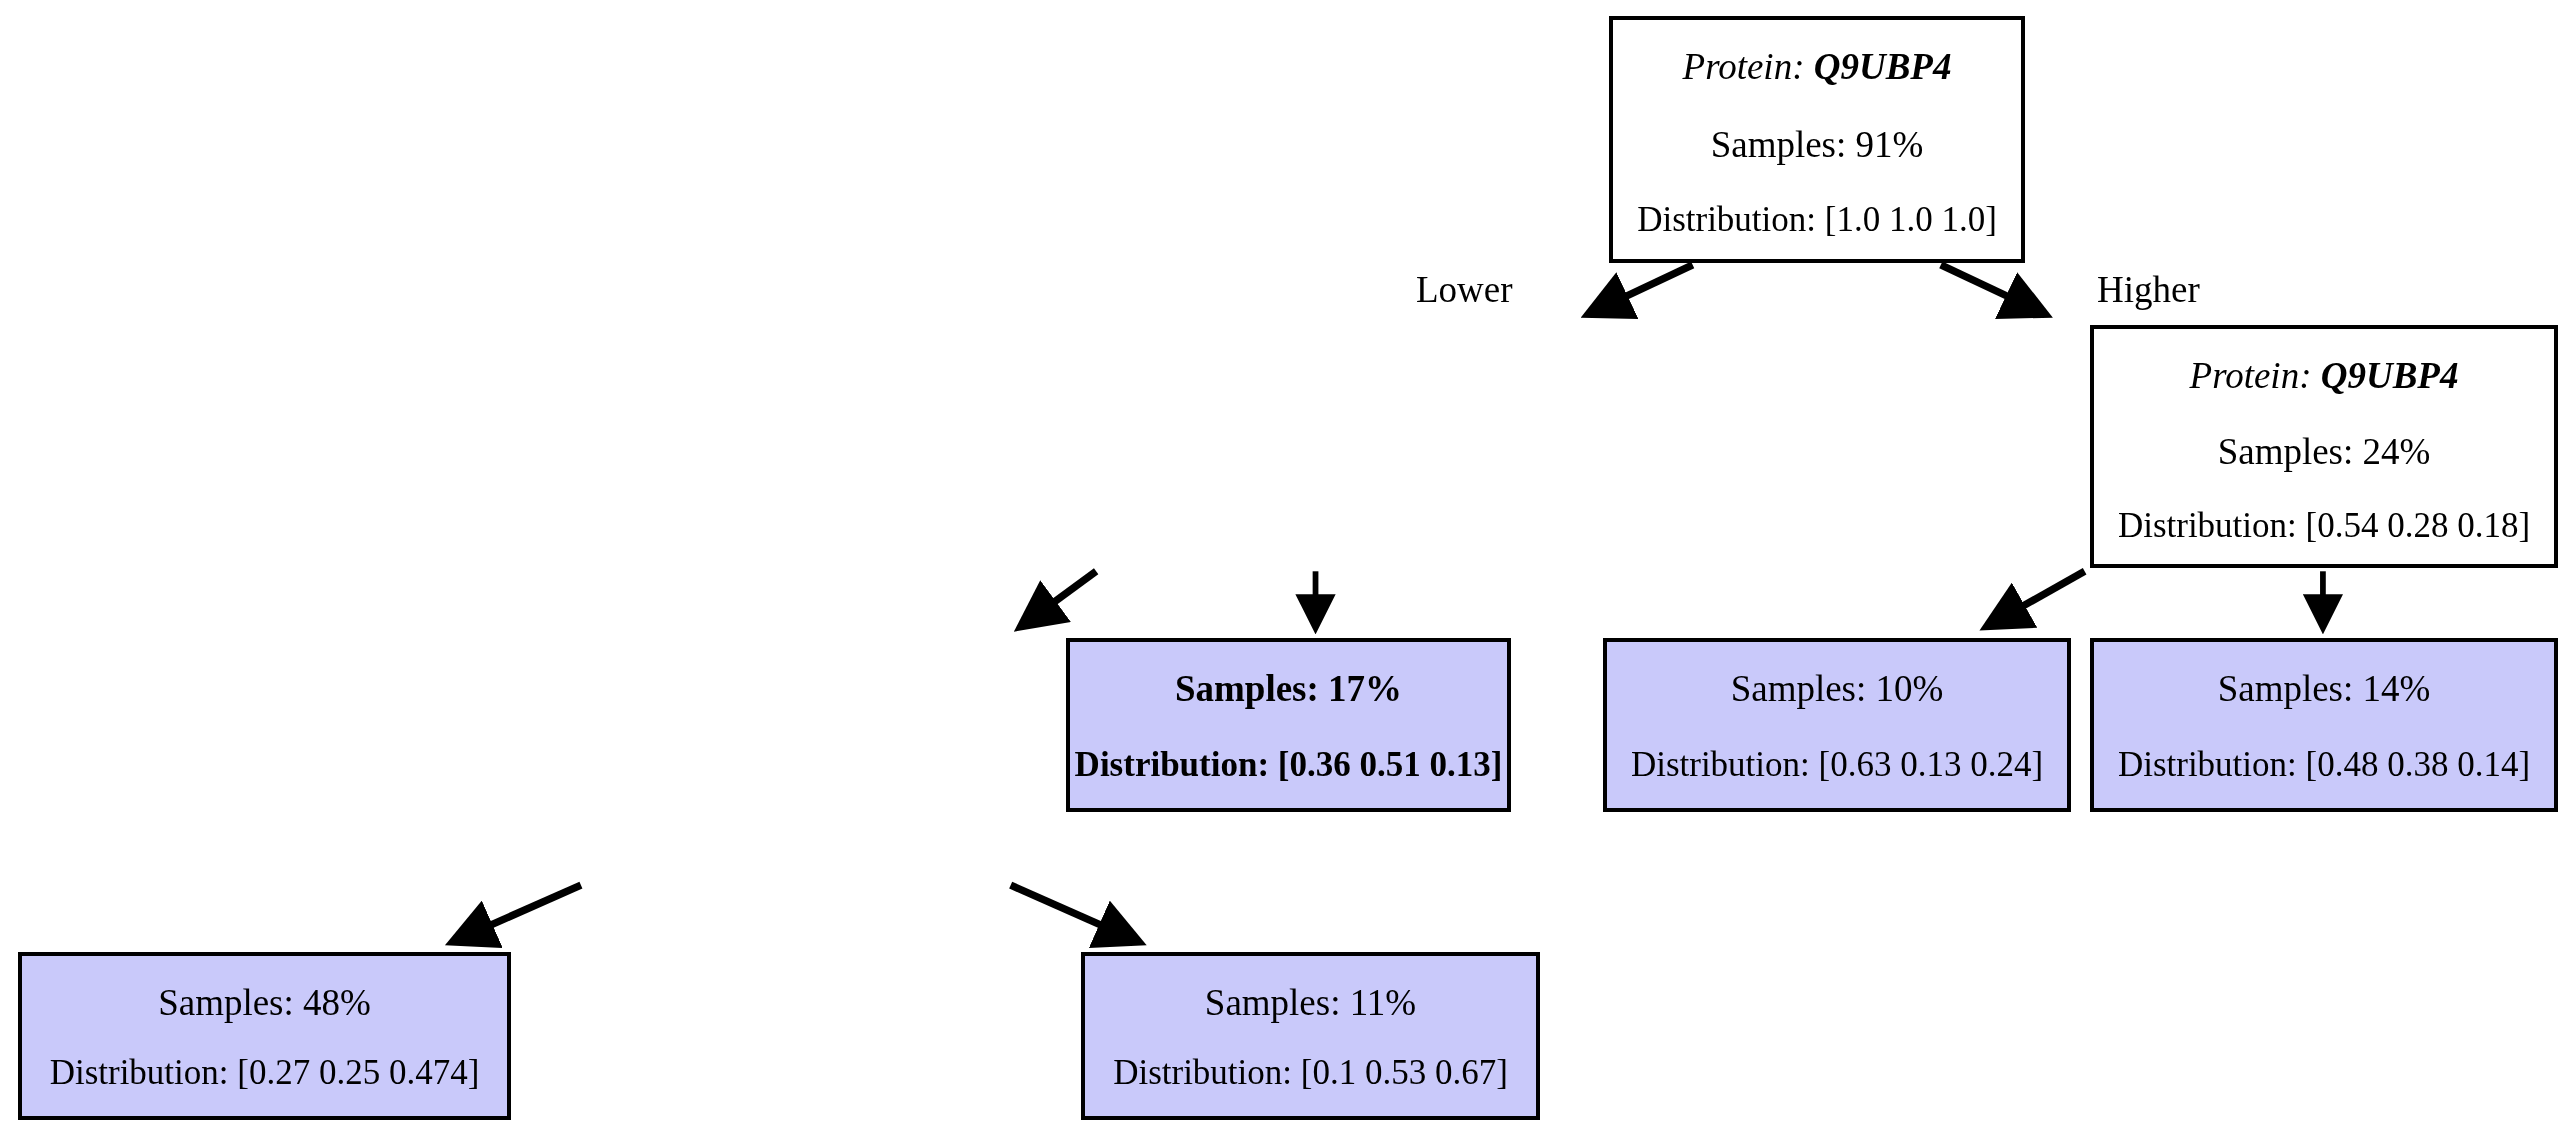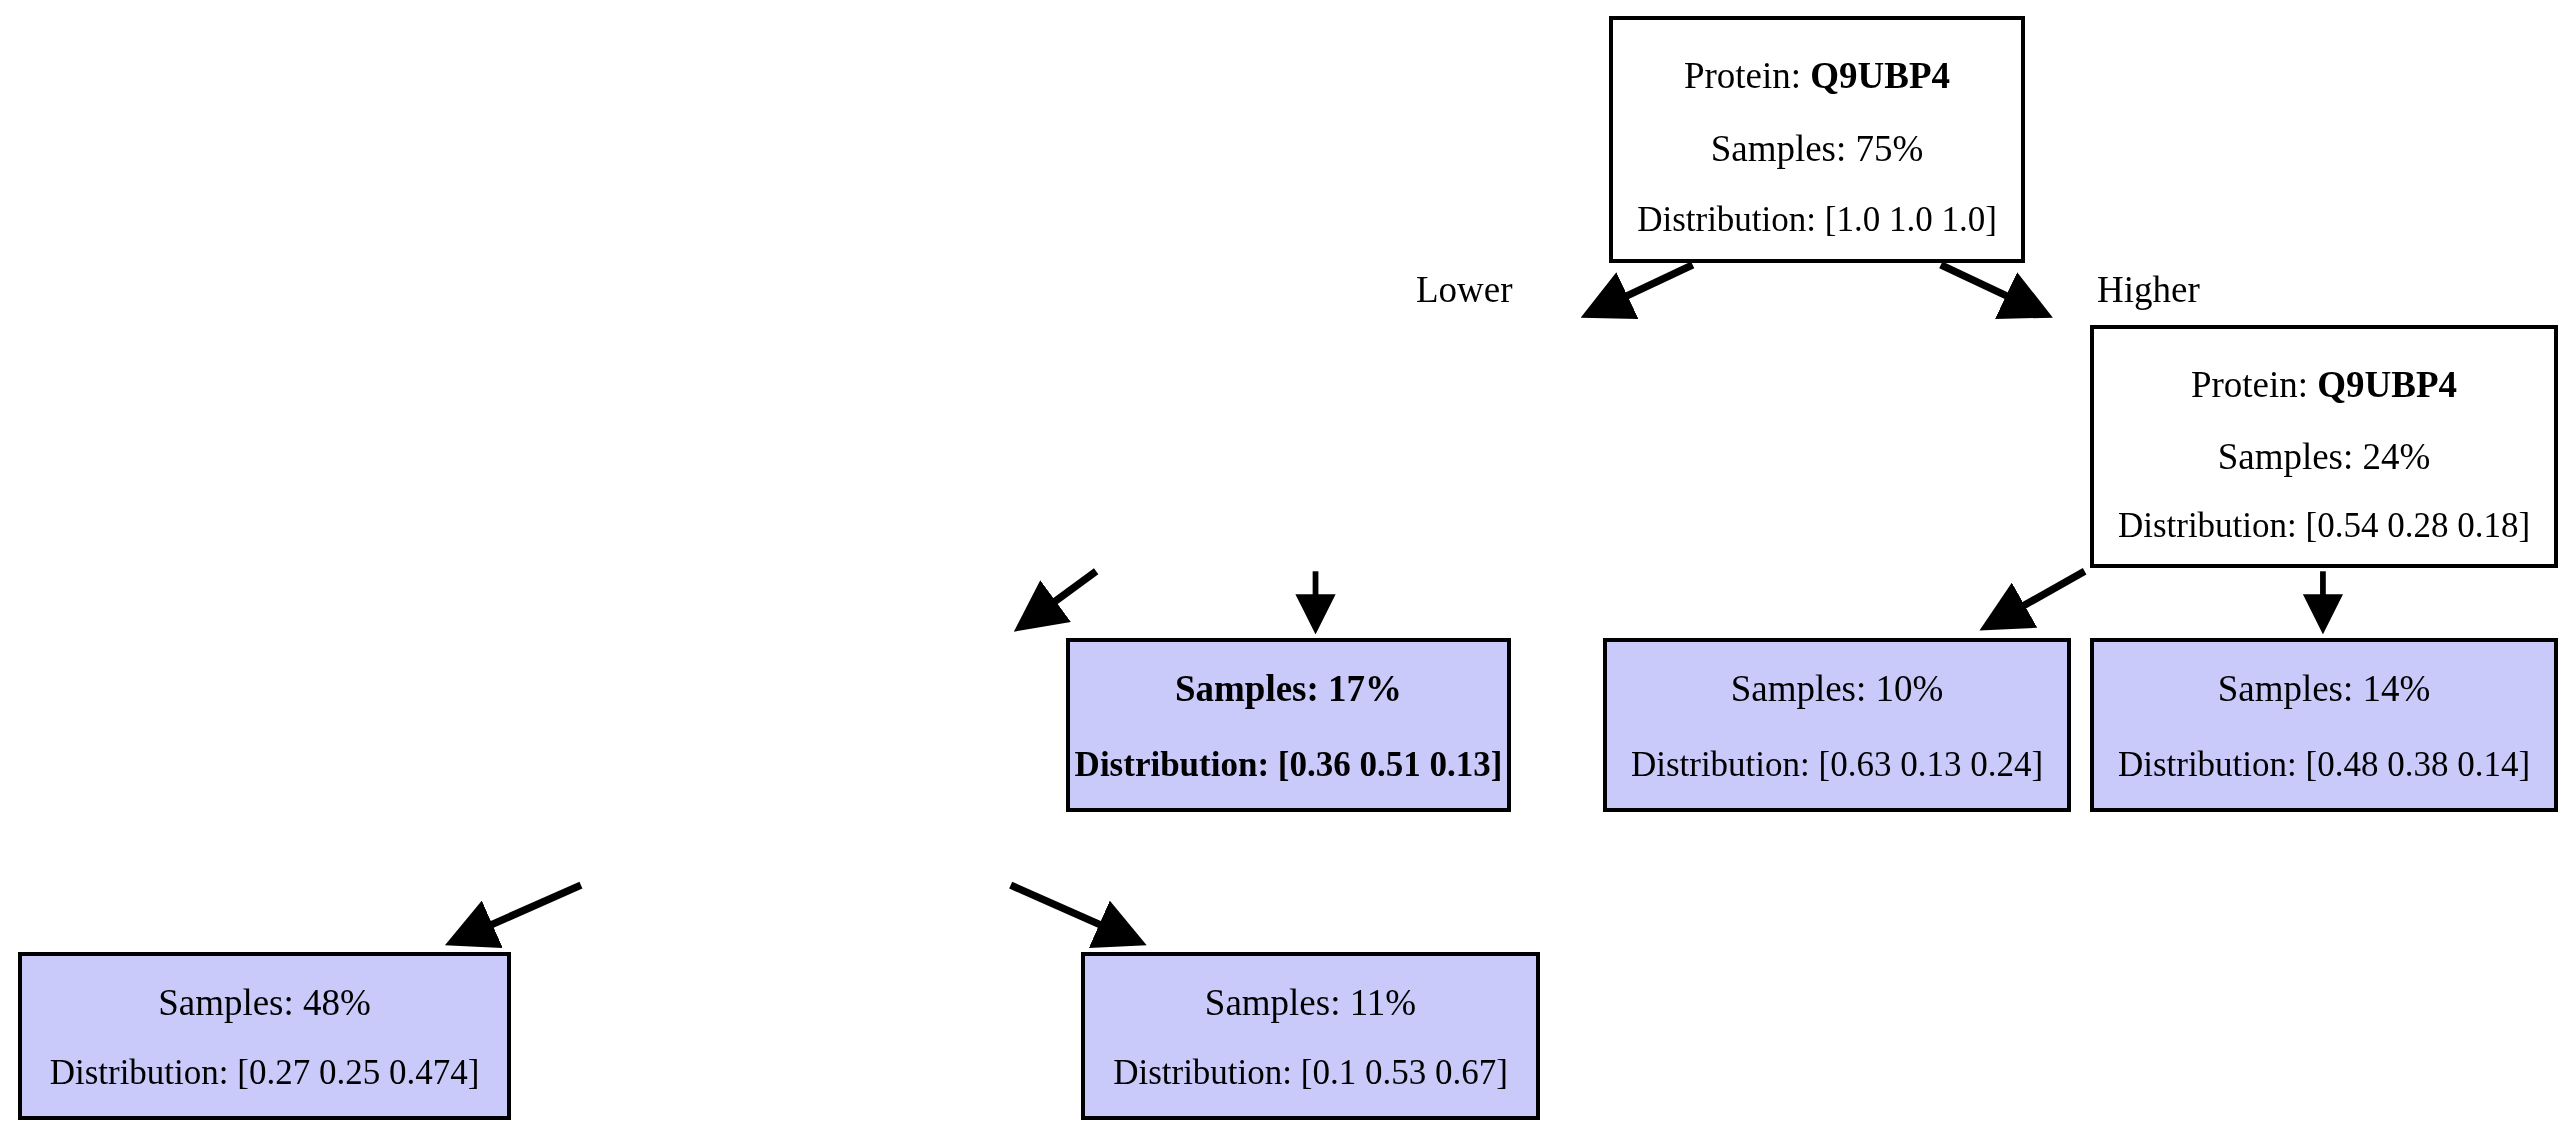--- a/index.html
+++ b/index.html
@@ -55,21 +55,21 @@
   .node .line-dist {
     font-size: 35px;
     line-height: 1;
     color: #000000;
     white-space: nowrap;
   }
   
   .node.internal {
     padding: 21.4px 11.5px 18px 11.5px;
   }
-  .node.internal .line-protein { margin-top: 16px; }
+  .node.internal .line-protein { margin-top: 7px; font-style: italic; }
   .node.internal .line-samples { margin-top: 1.6px; }
   .node.internal .line-dist { margin-bottom: 3.3px; }
   
   .node.leaf {
     padding: 25px 10px 21.4px 10px;
   }
   .node.leaf .line-samples { margin-top: 3.3px; }
   .node.leaf .line-dist { margin-bottom: 5px; }
 
   .edge-label {
@@ -122,21 +122,21 @@
 
     <g>
       <path d="M1230,1077 L1384,1145" stroke="#000000" stroke-width="9" fill="none" marker-end="url(#arrowhead)"></path>
     </g>
   </svg>
 
   <div class="node internal" id="node-root" style="left: 1609px; top: 15.6px; width: 416px; height: 247px;">
     <div class="line-protein">
       <span>Protein: </span><b>Q9UBP4</b>
     </div>
-    <div class="line-samples">Samples: 75%</div>
+    <div class="line-samples">Samples: 91%</div>
     <div class="line-dist">Distribution: [1.0 1.0 1.0]</div>
   </div>
 
 
   <div class="node internal" id="node-n-higher" style="left: 2090px; top: 325px; width: 468px; height: 243px;">
     <div class="line-protein">
       <span>Protein: </span><b>Q9UBP4</b>
     </div>
     <div class="line-samples">Samples: 24%</div>
     <div class="line-dist">Distribution: [0.54 0.28 0.18]</div>

